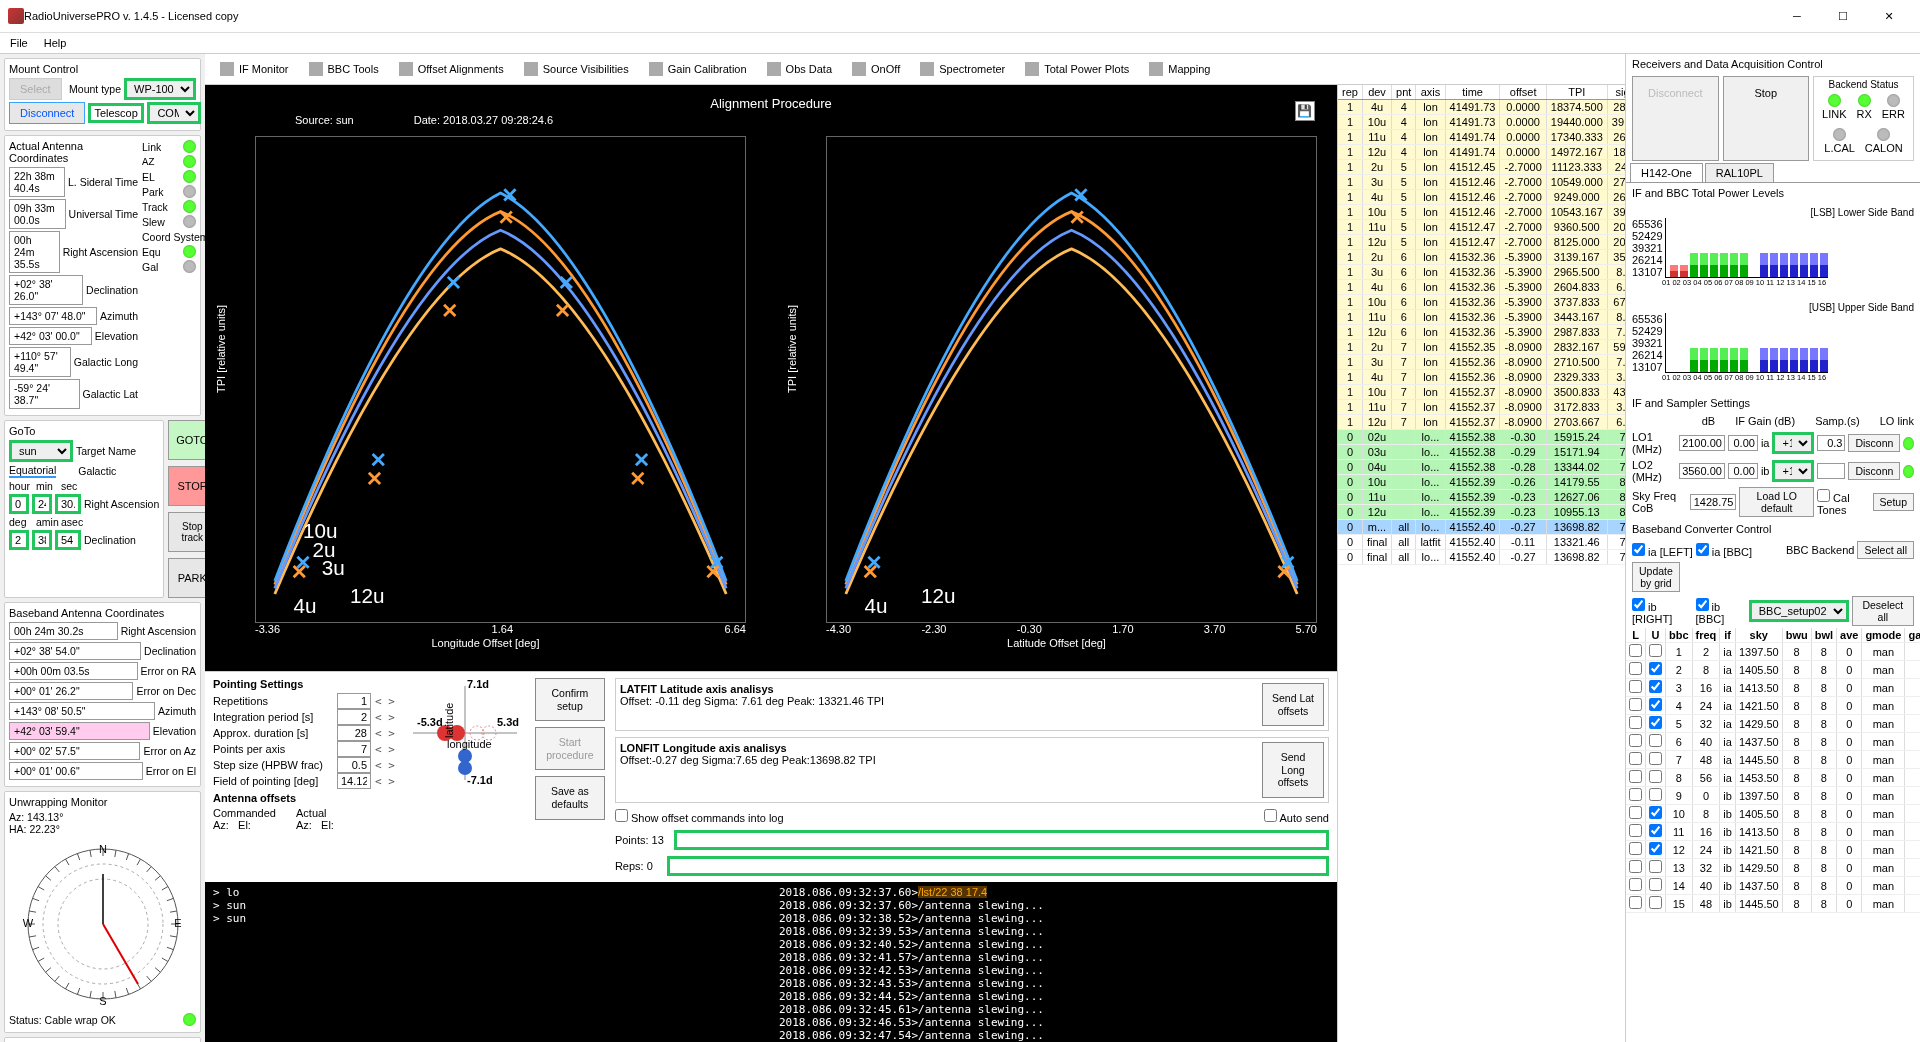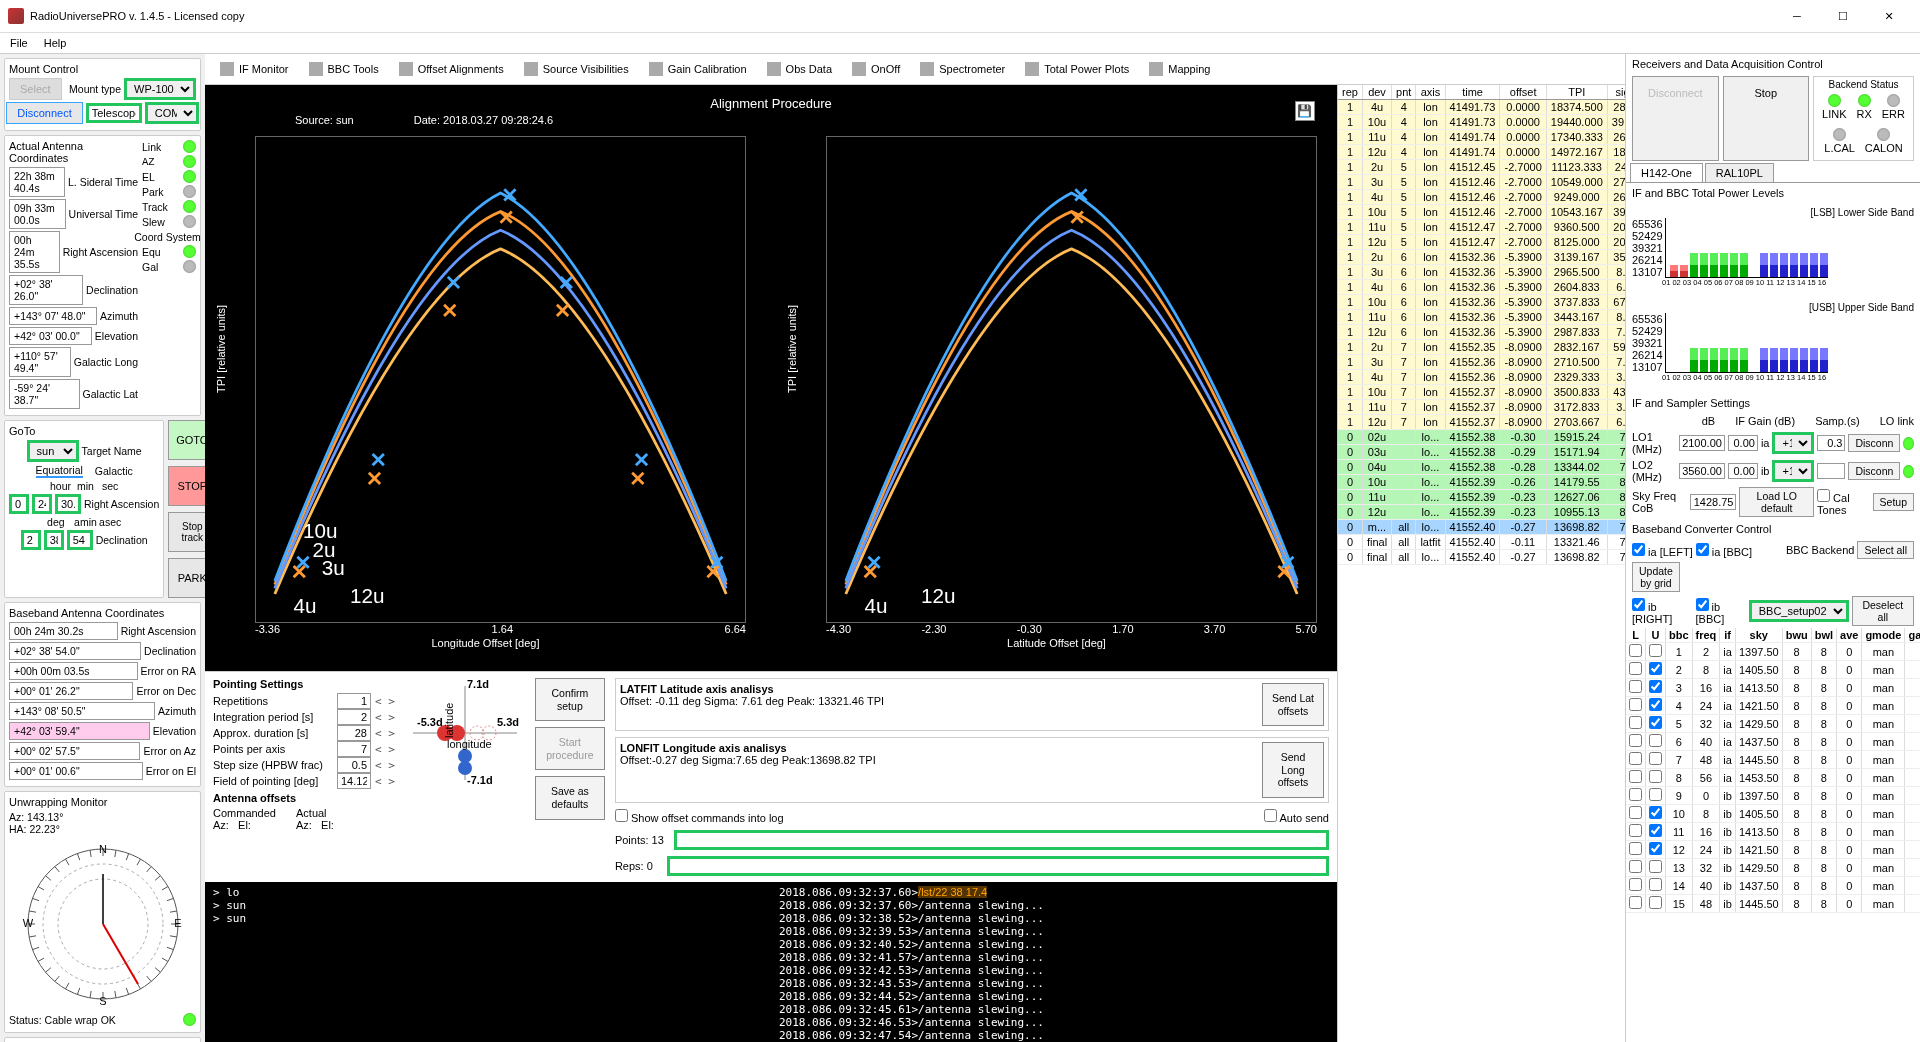--- a/index.html
+++ b/index.html
@@ -1,28 +1,28 @@
 <!DOCTYPE html>
 <html><head>
 <meta charset="utf-8">
 <style>
 * { margin: 0; padding: 0; box-sizing: border-box; font-family: "Segoe UI", Tahoma, sans-serif; font-size: 11px; }
 body { background: #f0f0f0; overflow: hidden; }
 .window { display: flex; flex-direction: column; height: 100vh; }
 .titlebar { background: #fff; border-bottom: 1px solid #ddd; padding: 4px 8px; display: flex; align-items: center; justify-content: space-between; }
-.titlebar-left { display: flex; align-items: center; gap: 6px; }
+.titlebar-left { display: flex; align-items: center; }
 .titlebar-icon { width: 16px; height: 16px; background: linear-gradient(135deg,#c33,#833); border-radius: 2px; }
 .win-controls { display: flex; gap: 0; }
 .win-btn { width: 46px; height: 24px; display: flex; align-items: center; justify-content: center; cursor: pointer; }
 .menubar { background: #fff; padding: 4px 10px; display: flex; gap: 16px; border-bottom: 1px solid #ccc; }
 .main-grid { display: flex; flex: 1; min-height: 0; background:#f0f0f0; }
 .sidebar-left { width: 205px; display: flex; flex-direction: column; padding: 4px; gap: 4px; overflow-y:auto; }
 .panel { border: 1px solid #ccc; background: #fff; border-radius: 2px; padding: 4px; }
 .panel-title { font-weight: normal; margin-bottom: 3px; color:#000; }
-.row { display: flex; align-items: center; gap: 3px; margin-bottom: 2px; justify-content: center; }
+.row { display: flex; align-items: center; gap: 3px; margin-bottom: 2px; }
 .field-val { border: 1px solid #999; background: #fff; padding: 2px 4px; flex: 1; min-width: 0; font-size:10.5px; }
 .field-val.pink { background:#ffccee; }
 .label-small { font-size: 10.5px; white-space: nowrap; }
 .led { width: 13px; height: 13px; border-radius: 50%; background: #5f3; box-shadow: inset 0 0 2px rgba(0,0,0,0.4); }
 .led.off { background: #bbb; }
 .btn { border: 1px solid #999; background: #e7e7e7; padding: 4px 10px; cursor: pointer; font-size:11px; }
 .btn.big { width: 48px; height: 40px; display: flex; align-items: center; justify-content: center; }
 .btn.goto { background:#c4f7c4; }
 .btn.stop { background:#ff9999; }
 select, input[type=text] { border: 3px solid #22c55e; padding: 1px 3px; font-size: 11px; }
@@ -198,24 +198,24 @@
               <span class="label-small" style="flex:1;">Gal</span>
               <span class="led off"></span>
             </div>
           </div>
       </div>
 
       <div style="display:flex; gap:4px;">
         <div class="panel" style="flex:1;">
           <div class="panel-title">GoTo</div>
           <div class="row">
-            <select style="width:52px;"><option>sun</option></select>
+            <select style="width:64px;"><option>sun</option></select>
             <span class="label-small">Target Name</span>
           </div>
-          <div class="row" style="gap:12px;">
+          <div class="row" style="gap:22px;">
             <span class="label-small" style="border-bottom:2px solid #39f;">Equatorial</span>
             <span class="label-small">Galactic</span>
           </div>
           <div class="row">
               <span class="label-small" style="width:24px;">hour</span>
               <span class="label-small" style="width:22px;">min</span>
               <span class="label-small">sec</span>
             </div>
           <div class="row">
             <input type="text" style="width: 20px;" value="0">

